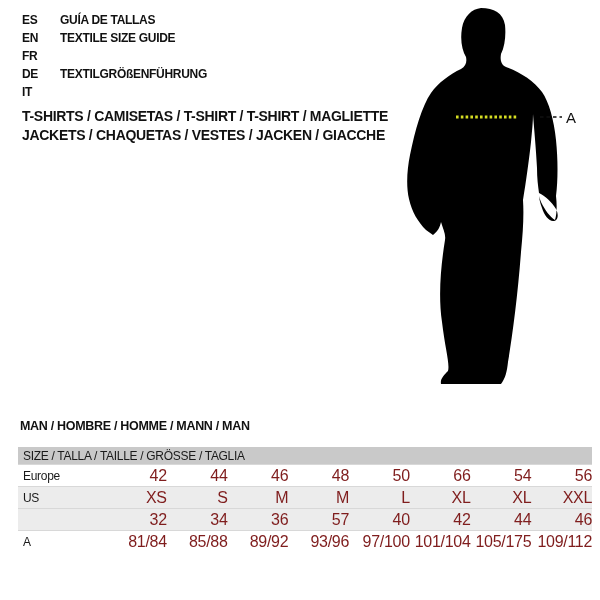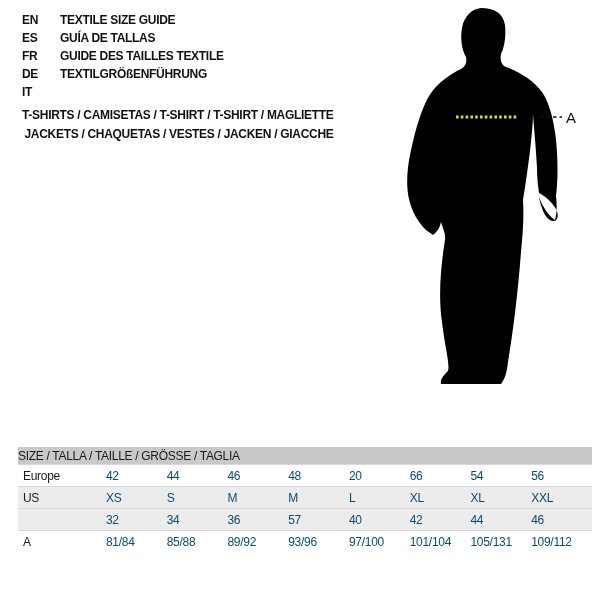--- a/index.html
+++ b/index.html
@@ -16,72 +16,72 @@
   
   .lang-list { position: absolute; left: 22px; top: 11px; }
   .lang-row { display: flex; height: 18px; align-items: center; }
   .lang-code {
     width: 38px; font-size: 12px; font-weight: 700; letter-spacing: -0.3px;
   }
   .lang-text { font-size: 12px; font-weight: 700; letter-spacing: -0.3px; }
 
   
   .categories { position: absolute; left: 22px; top: 108px; }
-  .cat-line { font-size: 12px; font-weight: 700; letter-spacing: -0.3px; height: 18.5px; text-align: right; }
+  .cat-line { font-size: 14px; font-weight: 700; letter-spacing: -0.3px; height: 18.5px; }
 
   
   .figure-wrap { position: absolute; left: 400px; top: 0; width: 200px; height: 392px; }
   .figure-wrap svg { display: block; width: 200px; height: 392px; }
 
   
   .section-title {
     position: absolute; left: 20px; top: 419px;
     font-size: 12.5px; font-weight: 700; letter-spacing: -0.3px;
   }
 
   
   .size-table { position: absolute; left: 18px; top: 447px; width: 574px; }
   .thead {
     background: #c9c9c9; height: 17px;
     display: flex; align-items: center;
+    padding-left: 5px;
     font-size: 12px; letter-spacing: -0.3px; color: #1a1a1a;
   }
   .trow {
     display: grid;
     grid-template-columns: 88px repeat(8, 1fr);
     height: 22px; align-items: center;
     border-top: 1px solid #d8d8d8;
   }
   .trow.shade { background: #ececec; }
   .tlabel { font-size: 12px; padding-left: 5px; letter-spacing: -0.3px; color: #1a1a1a; }
-  .tcell { font-size: 12px; text-align: left; letter-spacing: -0.3px; color: #0c4a6e; }
+  .tcell { font-size: 16px; text-align: right; letter-spacing: -0.3px; color: #7f1d1d; }
 
   
   .footnote {
     position: absolute; left: 20px; top: 547px;
     font-size: 12px; font-weight: 700; letter-spacing: -0.3px;
   }
 </style>
 </head>
 <body>
 
 <div class="stage">
 
   <div class="lang-list">
     <div class="lang-row">
+      <span class="lang-code">ES</span>
+      <span class="lang-text">GUÍA DE TALLAS</span>
+    </div>
+    <div class="lang-row">
       <span class="lang-code">EN</span>
       <span class="lang-text">TEXTILE SIZE GUIDE</span>
     </div>
     <div class="lang-row">
-      <span class="lang-code">ES</span>
-      <span class="lang-text">GUÍA DE TALLAS</span>
-    </div>
-    <div class="lang-row">
       <span class="lang-code">FR</span>
-      <span class="lang-text">GUIDE DES TAILLES TEXTILE</span>
     </div>
     <div class="lang-row">
       <span class="lang-code">DE</span>
       <span class="lang-text">TEXTILGRÖßENFÜHRUNG</span>
     </div>
     <div class="lang-row">
       <span class="lang-code">IT</span>
     </div>
   </div>
 
@@ -128,31 +128,32 @@
         C 101,65 100,60 101,54
         C 105,46 106,35 105,25
         C 103,13 94,8 81,8
         Z"></path>
       <line x1="56" y1="117" x2="117" y2="117" stroke="#d6de23" stroke-width="3" stroke-dasharray="2.6 2.2"></line>
       <line x1="140" y1="117" x2="162" y2="117" stroke="#111111" stroke-width="1.6" stroke-dasharray="3.5 3"></line>
       <text x="166" y="122.5" font-size="15" fill="#111111" font-family="Liberation Sans, sans-serif">A</text>
     </svg>
   </div>
 
+  <div class="section-title">MAN / HOMBRE / HOMME / MANN / MAN</div>
 
   <div class="size-table">
     <div class="thead">SIZE / TALLA / TAILLE / GRÖSSE / TAGLIA</div>
 
     <div class="trow">
       <div class="tlabel">Europe</div>
       <div class="tcell">42</div>
       <div class="tcell">44</div>
       <div class="tcell">46</div>
       <div class="tcell">48</div>
-      <div class="tcell">20</div>
+      <div class="tcell">50</div>
       <div class="tcell">66</div>
       <div class="tcell">54</div>
       <div class="tcell">56</div>
     </div>
 
     <div class="trow shade">
       <div class="tlabel">US</div>
       <div class="tcell">XS</div>
       <div class="tcell">S</div>
       <div class="tcell">M</div>
@@ -176,19 +177,19 @@
     </div>
 
     <div class="trow">
       <div class="tlabel">A</div>
       <div class="tcell">81/84</div>
       <div class="tcell">85/88</div>
       <div class="tcell">89/92</div>
       <div class="tcell">93/96</div>
       <div class="tcell">97/100</div>
       <div class="tcell">101/104</div>
-      <div class="tcell">105/131</div>
+      <div class="tcell">105/175</div>
       <div class="tcell">109/112</div>
     </div>
   </div>
 
 
 </div>
 
 </body></html>

